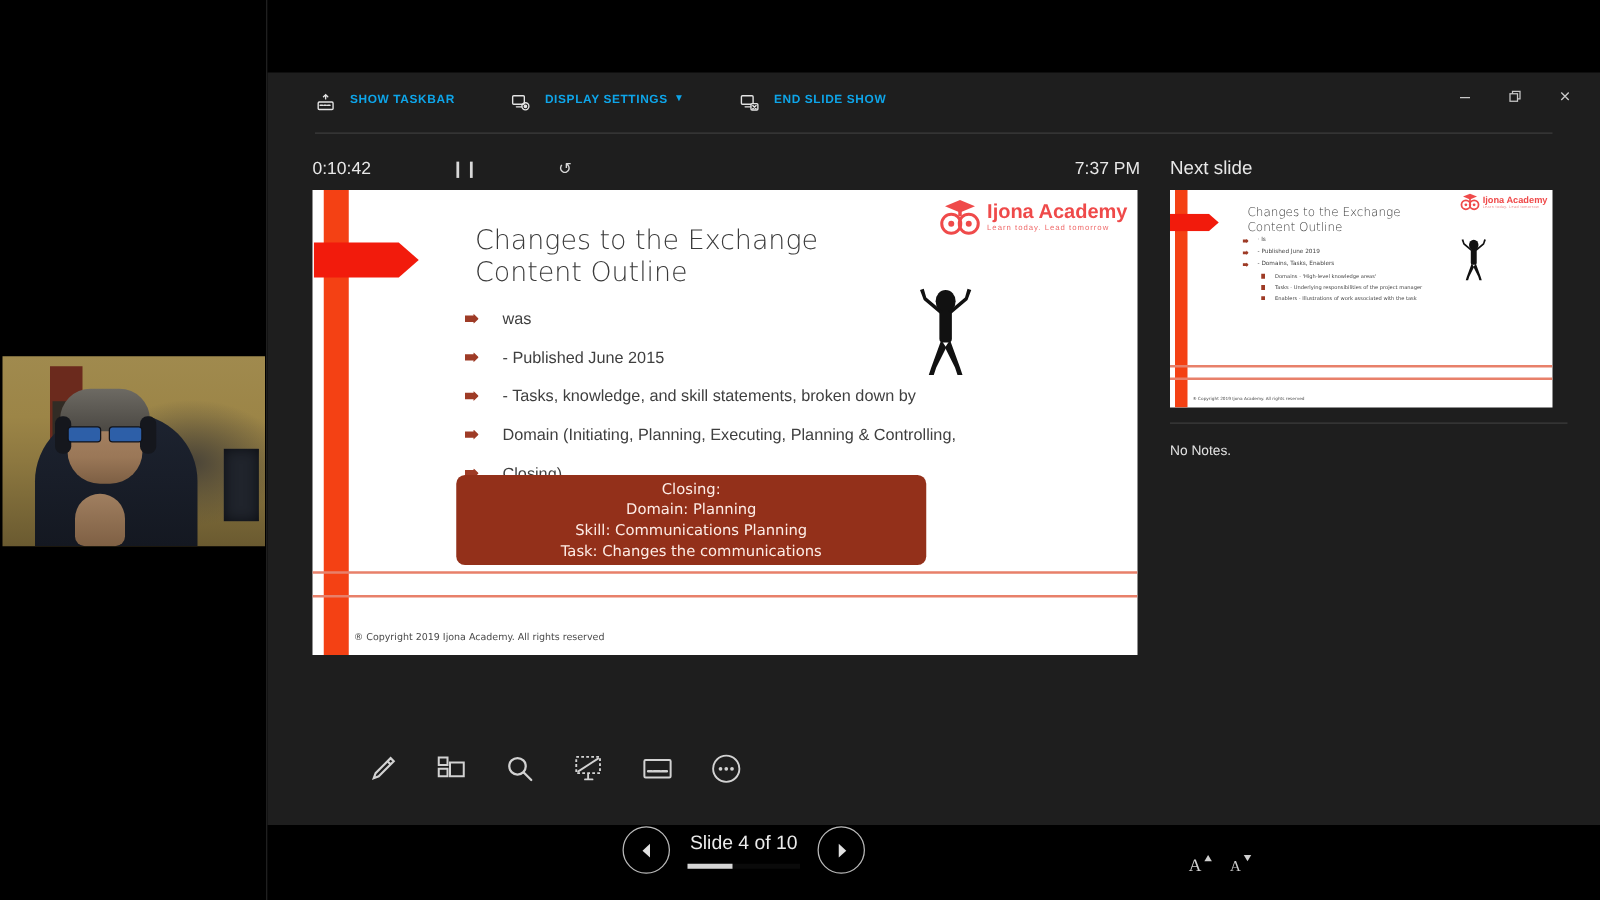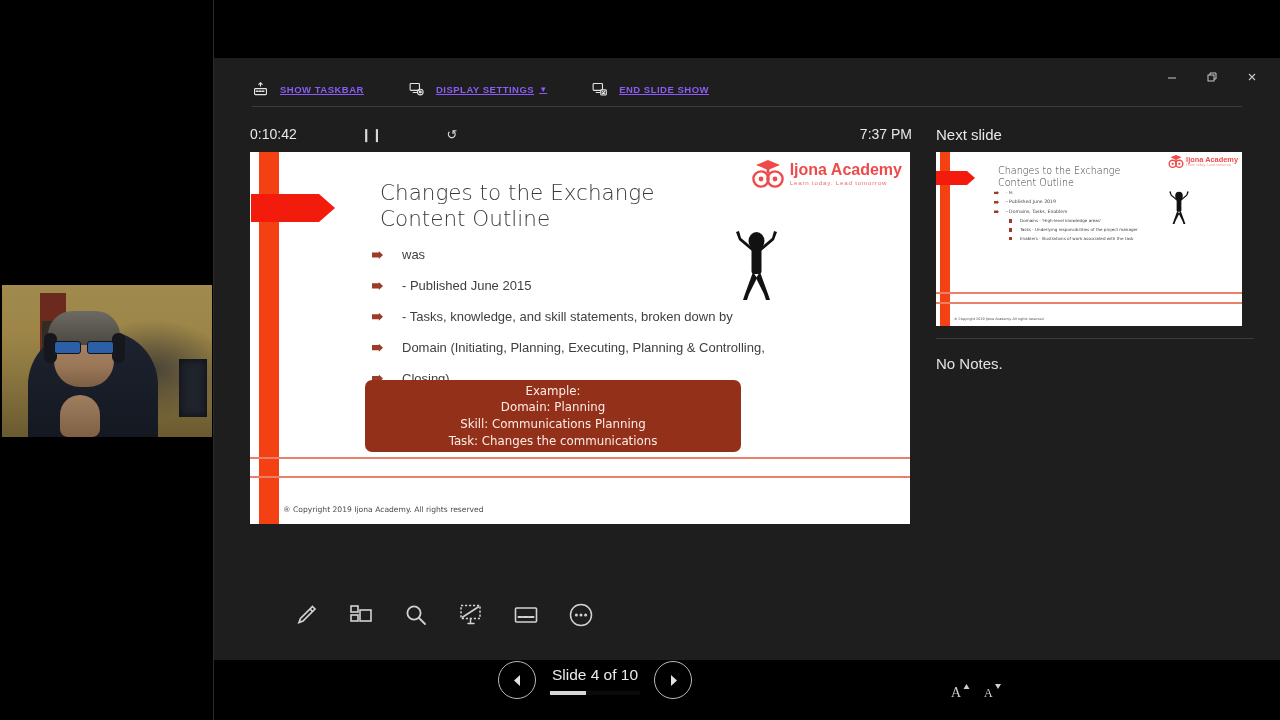--- a/index.html
+++ b/index.html
@@ -77,23 +77,22 @@
     color:#c8c8c8; font-size:13px; line-height:1;
   }
   .win-btn svg{ display:block; }
 
   
   #toolbar{
     position:absolute; left:38px; top:16px; display:flex; align-items:center;
     height:30px;
   }
   .tb-item{
-    display:flex; align-items:center; height:30px; margin-right:44px;
-    color:#8b5cf6;
-    text-decoration:underline;
+    display:flex; height:30px; margin-right:44px;
+    color:#0ea5e9;
   }
   .tb-item .tb-label{
     font-size:9.5px; font-weight:bold; letter-spacing:.5px; margin-left:11px;
     white-space:nowrap;
   }
   .tb-ico{ width:17px; height:17px; display:block; }
   .caret{ margin-left:5px; font-size:8px; }
 
   #toolbar-rule{
     position:absolute; left:38px; top:48px; width:990px; height:1px;
@@ -238,21 +237,21 @@
   #thumb-band-top{ position:absolute; left:0; top:140px; width:306px; height:1.6px; background:#e8806a; }
   #thumb-band-bot{ position:absolute; left:0; top:150px; width:306px; height:1.6px; background:#e8806a; }
   #thumb-copyright{
     position:absolute; left:18px; bottom:5px; font-size:3.4px; color:#4a4a4a;
     font-family:"DejaVu Sans", sans-serif;
   }
   #notes-divider{
     margin-top:12px; width:318px; height:1px; background:#3c3c3c;
   }
   #notes-text{
-    margin-top:16px; color:#e3e3e3; font-size:15px;
+    margin-top:16px; color:#e3e3e3; font-size:11px;
   }
   #font-buttons{
     position:absolute; left:8px; top:556px; display:flex;
   }
   .font-btn{
     width:32px; height:30px; display:flex; align-items:center; justify-content:center;
   }
 </style>
 </head>
 <body>
@@ -403,21 +402,21 @@
               <rect x="26.5" y="24" width="10" height="26" rx="3"></rect>
               <path d="M27 27 L14 16 L11 8 l3-1 2 7 13 11 Z"></path>
               <path d="M36 27 L49 16 L52 8 l-3-1 -2 7 -13 11 Z"></path>
               <path d="M28 48 L20 70 l-2 6 h4 l2-6 8-16 Z"></path>
               <path d="M35 48 L43 70 l2 6 h-4 l-2-6 -8-16 Z"></path>
             </g>
           </svg>
         </div>
 
         <div id="callout">
-          <div>Example:</div>
+          <div>Closing:</div>
           <div>Domain: Planning</div>
           <div>Skill: Communications Planning</div>
           <div>Task: Changes the communications</div>
         </div>
 
         <div id="band-top"></div>
         <div id="band-bot"></div>
         <div id="slide-copyright">® Copyright 2019 Ijona Academy. All rights reserved</div>
       </div>
 

